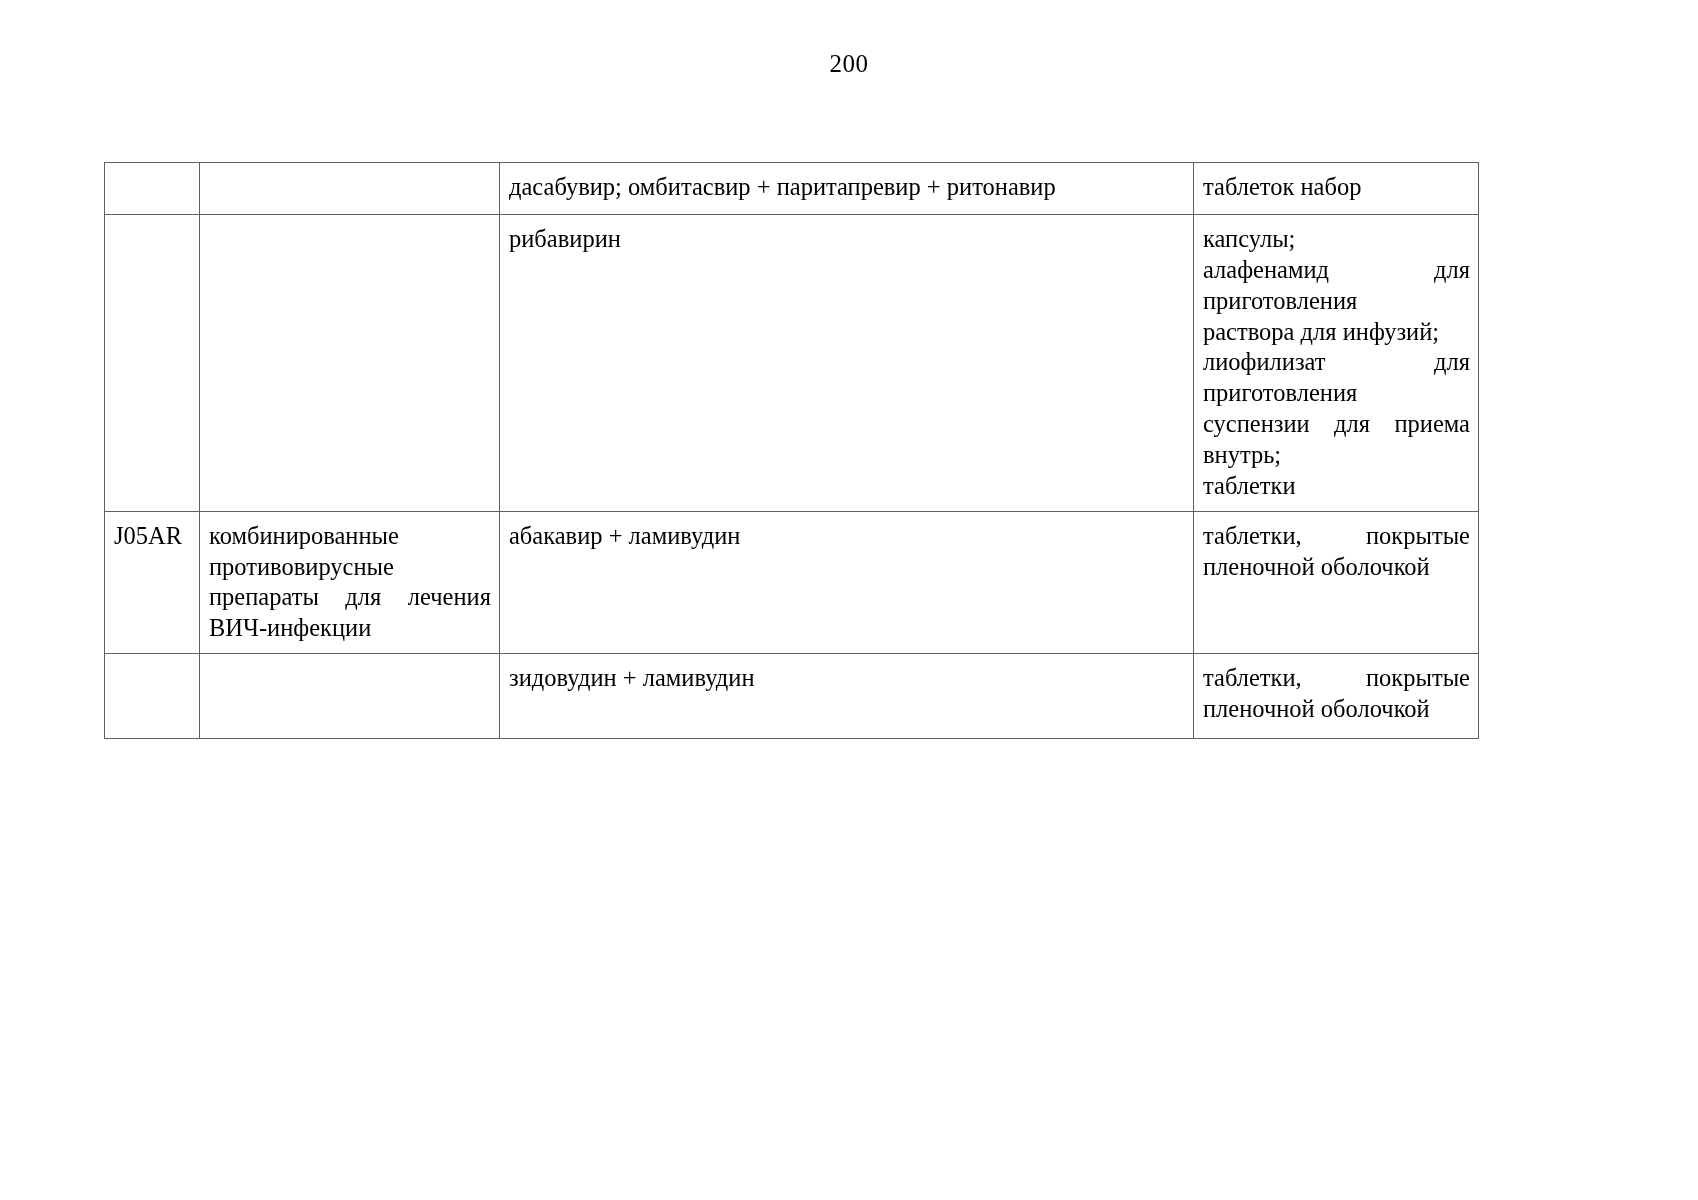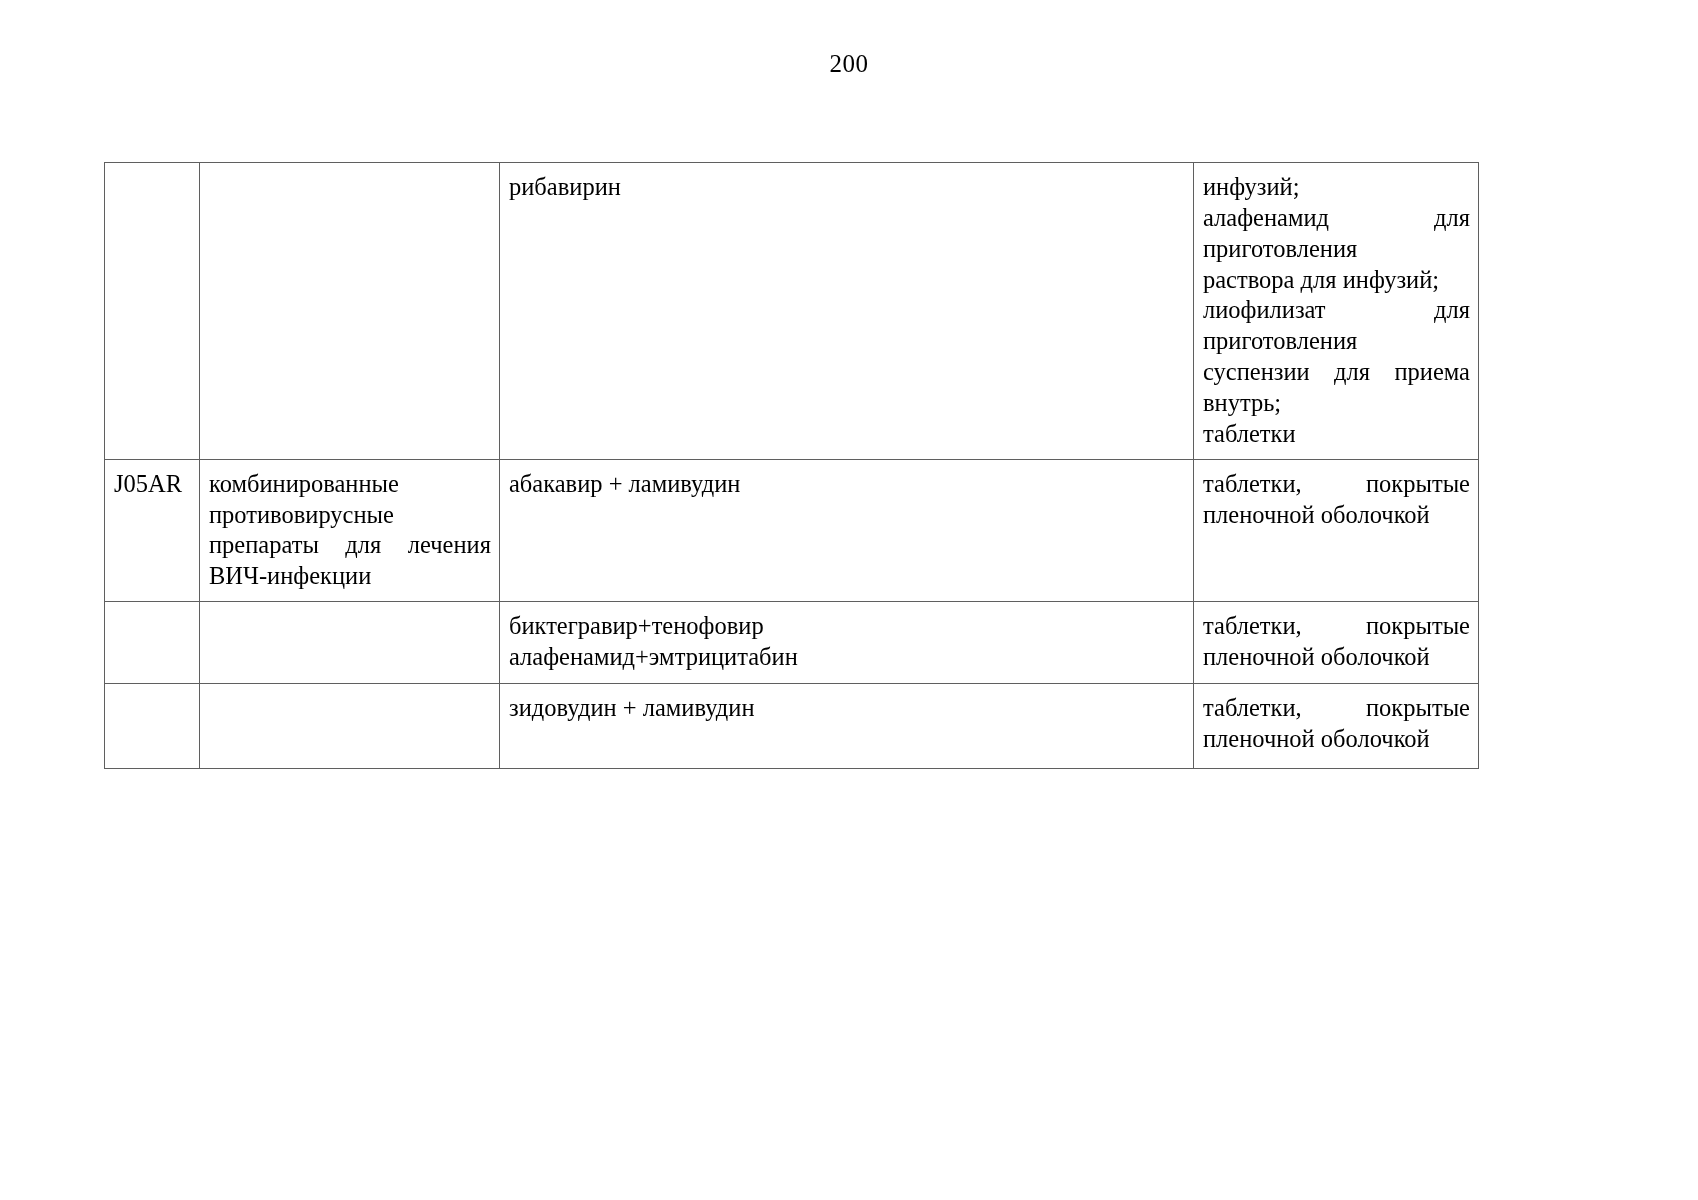--- a/index.html
+++ b/index.html
@@ -92,27 +92,35 @@
   <div class="table-wrap">
     <table class="doc-table">
       <colgroup>
         <col class="c-code">
         <col class="c-group">
         <col class="c-inn">
         <col class="c-form">
       </colgroup>
       <tbody>
 
+        <tr style="height: 52px;">
+          <td class="code-cell"></td>
+          <td class="cell-plain"></td>
+          <td class="cell-plain">дасабувир; омбитасвир + паритапревир + ритонавир</td>
+          <td class="cell-plain">
+            <span class="nline">таблеток набор</span>
+          </td>
+        </tr>
 
         <tr style="height: 290px;">
           <td class="code-cell"></td>
           <td class="cell-plain"></td>
           <td class="cell-plain">рибавирин</td>
           <td class="cell-plain">
-            <span class="nline">инфузий;</span>
+            <span class="nline">капсулы;</span>
             <span class="jline">алафенамид для</span>
             <span class="nline">приготовления</span>
             <span class="nline">раствора для инфузий;</span>
             <span class="jline">лиофилизат для</span>
             <span class="nline">приготовления</span>
             <span class="jline">суспензии для приема</span>
             <span class="nline">внутрь;</span>
             <span class="nline">таблетки</span>
           </td>
         </tr>
@@ -127,32 +135,20 @@
             <span class="nline">ВИЧ-инфекции</span>
           </td>
           <td class="cell-plain">абакавир + ламивудин</td>
           <td class="cell-plain">
             <span class="jline">таблетки, покрытые</span>
             <span class="nline">пленочной оболочкой</span>
           </td>
         </tr>
 
 
-        <tr style="height: 82px;">
-          <td class="code-cell"></td>
-          <td class="cell-plain"></td>
-          <td class="cell-plain">
-            <span class="nline">биктегравир+тенофовир</span>
-            <span class="nline">алафенамид+эмтрицитабин</span>
-          </td>
-          <td class="cell-plain">
-            <span class="jline">таблетки, покрытые</span>
-            <span class="nline">пленочной оболочкой</span>
-          </td>
-        </tr>
 
 
         <tr style="height: 85px;">
           <td class="code-cell"></td>
           <td class="cell-plain"></td>
           <td class="cell-plain">зидовудин + ламивудин</td>
           <td class="cell-plain">
             <span class="jline">таблетки, покрытые</span>
             <span class="nline">пленочной оболочкой</span>
           </td>

